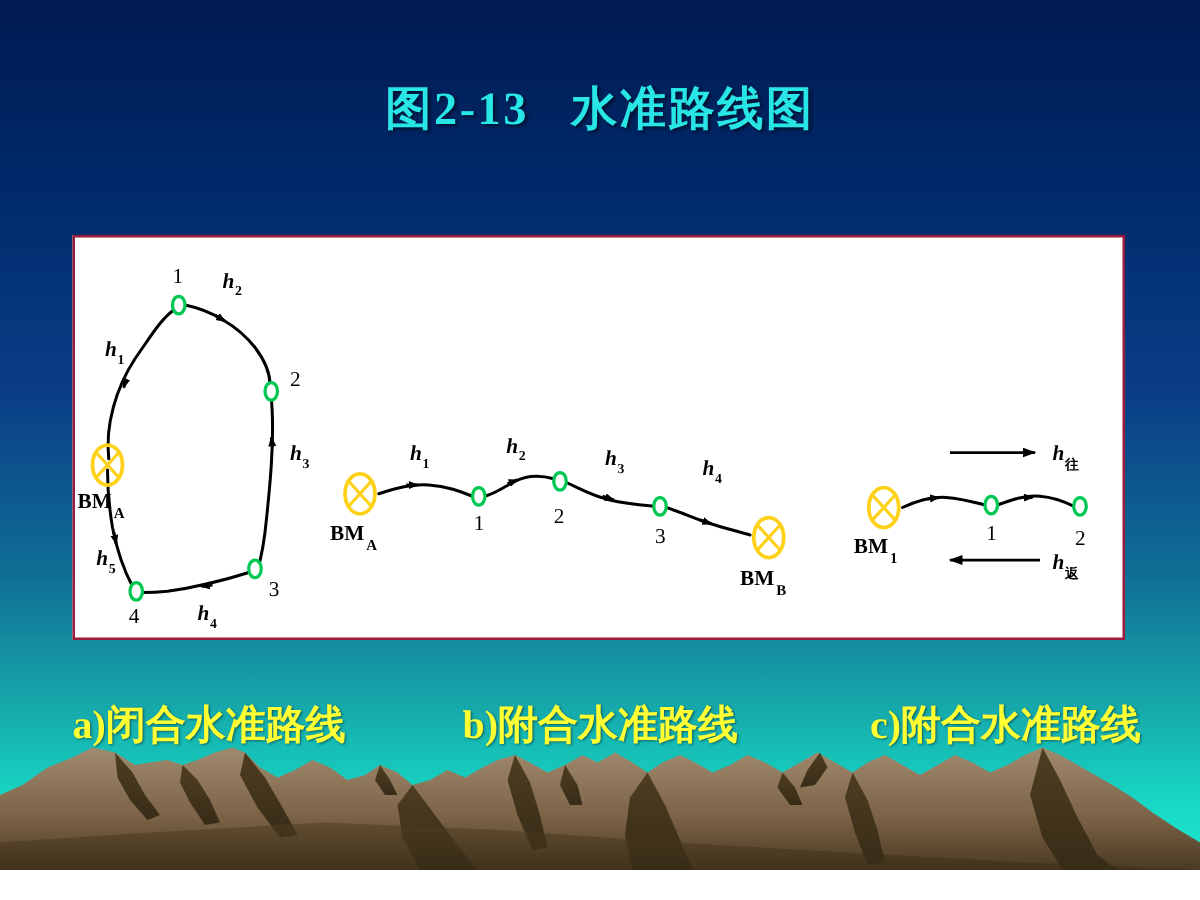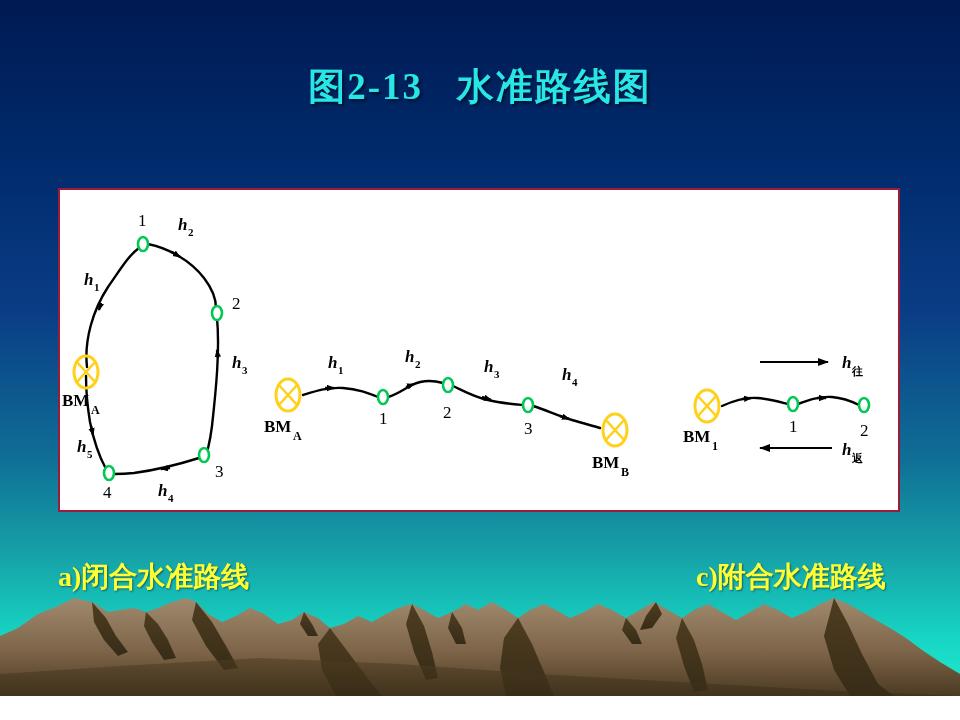--- a/index.html
+++ b/index.html
@@ -57,21 +57,21 @@
   #captions {
     position: absolute;
     left: 0;
     top: 558px;
     width: 960px;
     height: 36px;
   }
   .caption {
     position: absolute;
     font-family: "Liberation Serif", serif;
-    font-size: 28px;
+    font-size: 32px;
     font-weight: bold;
     color: #ffff33;
     text-shadow: 1px 1px 2px rgba(0,0,0,0.45);
     white-space: pre;
   }
   #caption-a { left: 58px;  top: 0; }
   #caption-b { left: 370px; top: 0; }
   #caption-c { left: 696px; top: 0; }
   
   #mountains {
@@ -244,20 +244,21 @@
         <g font-family="Liberation Serif, serif" font-style="italic" font-weight="bold">
           <text x="782" y="265" font-size="17">h</text>
           <text x="792" y="272" font-size="11" font-style="normal">返</text>
         </g>
       </g>
     </svg>
   </div>
 
   <div id="captions">
     <div id="caption-a" class="caption">a)闭合水准路线</div>
+    <div id="caption-b" class="caption">b)附合水准路线</div>
     <div id="caption-c" class="caption">c)附合水准路线</div>
   </div>
 
   <svg id="mountains" viewBox="0 0 960 130" preserveAspectRatio="none">
     <defs>
       <linearGradient id="rockLight" x1="0" y1="0" x2="0" y2="1">
         <linearGradient></linearGradient>
         <stop offset="0%" stop-color="#a08a6e"></stop>
         <stop offset="55%" stop-color="#7d6448"></stop>
         <stop offset="100%" stop-color="#4a3a22"></stop>

